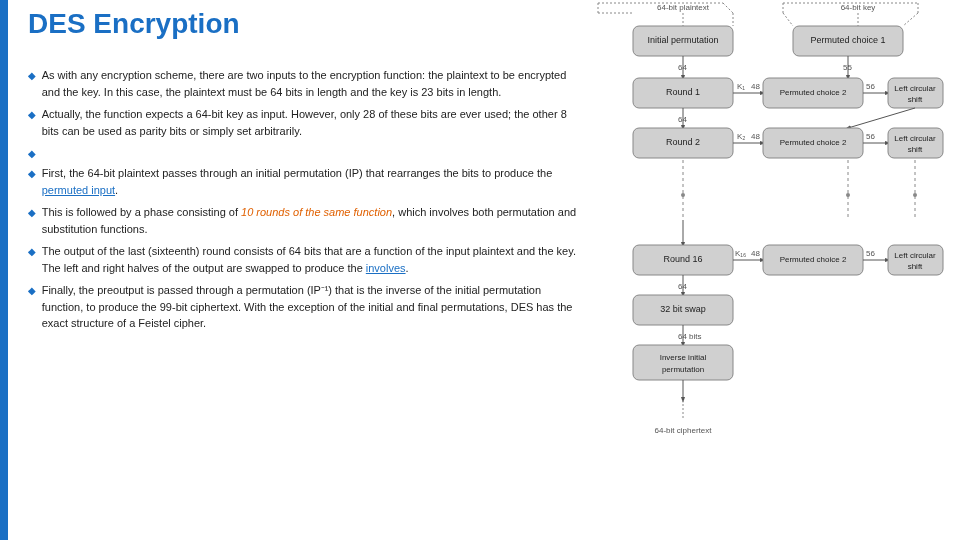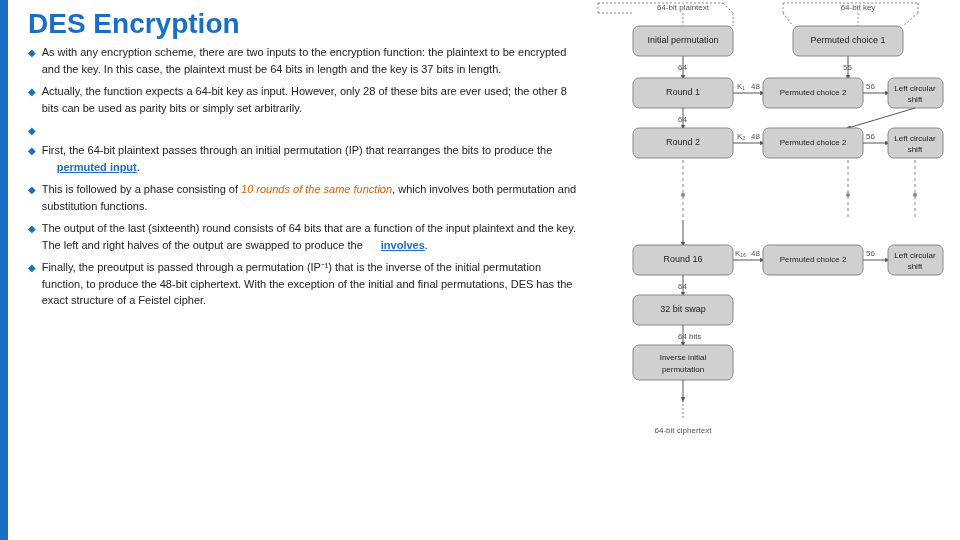--- a/index.html
+++ b/index.html
@@ -29,21 +29,21 @@
       top: 0;
       width: 570px;
       height: 540px;
       padding: 8px 10px 8px 10px;
     }
 
     .page-title {
       font-size: 28px;
       font-weight: bold;
       color: #1a6fc4;
-      margin-bottom: 4px;
+      margin-bottom: 27px;
       font-family: Arial, sans-serif;
     }
 
     .bullet-section {
       margin-bottom: 6px;
       display: flex;
       align-items: flex-start;
       gap: 6px;
     }
 
@@ -61,23 +61,22 @@
       font-family: Arial, sans-serif;
     }
 
     .highlight-orange {
       color: #e06000;
       font-style: italic;
     }
 
     .highlight-blue-bold {
       color: #1a6fc4;
-      font-weight: bold;
+      font-weight: normal;
       text-decoration: underline;
-      margin-left: 15px;
     }
 
     
     .diagram-area {
       position: absolute;
       right: 12px;
       top: 0;
       width: 370px;
       height: 540px;
       background: #fff;
@@ -114,21 +113,21 @@
 </head>
 <body>
 
 <div class="left-accent"></div>
 
 <div class="main-content">
   <div class="page-title">DES Encryption</div>
 
   <div class="bullet-section">
     <span class="bullet-diamond">◆</span>
-    <span class="bullet-text">As with any encryption scheme, there are two inputs to the encryption function: the plaintext to be encrypted and the key. In this case, the plaintext must be 64 bits in length and the key is 37 bits in length.</span>
+    <span class="bullet-text">As with any encryption scheme, there are two inputs to the encryption function: the plaintext to be encrypted and the key. In this case, the plaintext must be 64 bits in length and the key is 23 bits in length.</span>
   </div>
 
   <div class="bullet-section">
     <span class="bullet-diamond">◆</span>
     <span class="bullet-text">Actually, the function expects a 64-bit key as input. However, only 28 of these bits are ever used; the other 8 bits can be used as parity bits or simply set arbitrarily.</span>
   </div>
 
   <div class="bullet-section">
     <span class="bullet-diamond">◆</span>
   </div>
@@ -149,21 +148,21 @@
 
   <div class="bullet-section">
     <span class="bullet-diamond">◆</span>
     <span class="bullet-text">
       The output of the last (sixteenth) round consists of 64 bits that are a function of the input plaintext and the key. The left and right halves of the output are swapped to produce the <span class="highlight-blue-bold">involves</span>.
     </span>
   </div>
 
   <div class="bullet-section">
     <span class="bullet-diamond">◆</span>
-    <span class="bullet-text">Finally, the preoutput is passed through a permutation (IP⁻¹) that is the inverse of the initial permutation function, to produce the 48-bit ciphertext. With the exception of the initial and final permutations, DES has the exact structure of a Feistel cipher.</span>
+    <span class="bullet-text">Finally, the preoutput is passed through a permutation (IP⁻¹) that is the inverse of the initial permutation function, to produce the 99-bit ciphertext. With the exception of the initial and final permutations, DES has the exact structure of a Feistel cipher.</span>
   </div>
 </div>
 
 <div class="diagram-area">
   <svg class="diagram-svg" viewBox="0 0 370 540" xmlns="http://www.w3.org/2000/svg">
     <defs>
       <marker id="arrowhead" markerWidth="6" markerHeight="4" refX="3" refY="2" orient="auto">
         <polygon points="0 0, 6 2, 0 4" fill="#555"></polygon>
       </marker>
     </defs>

